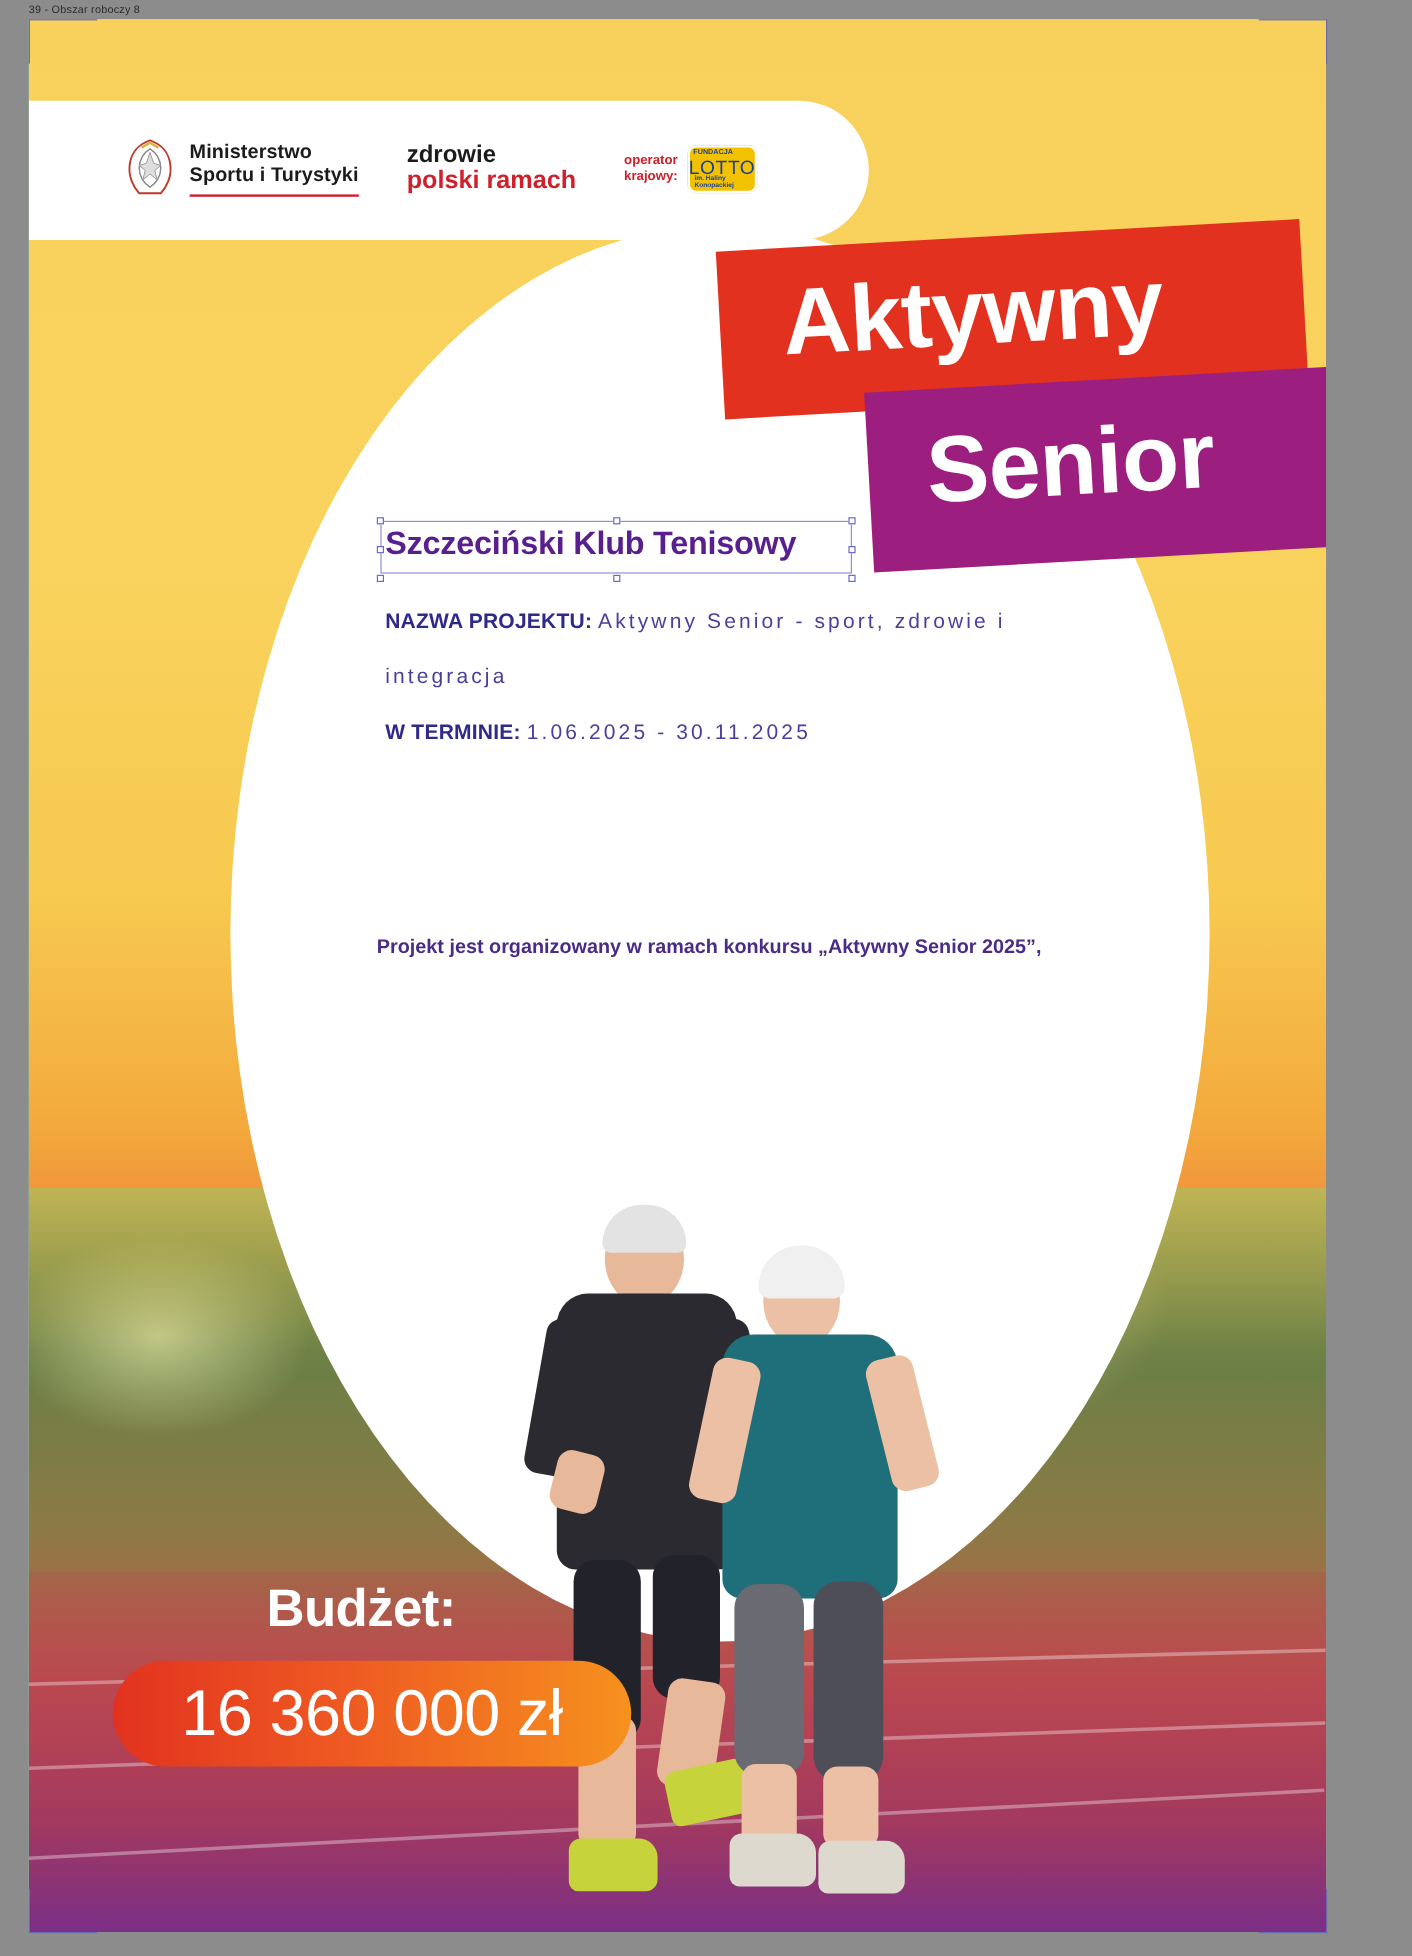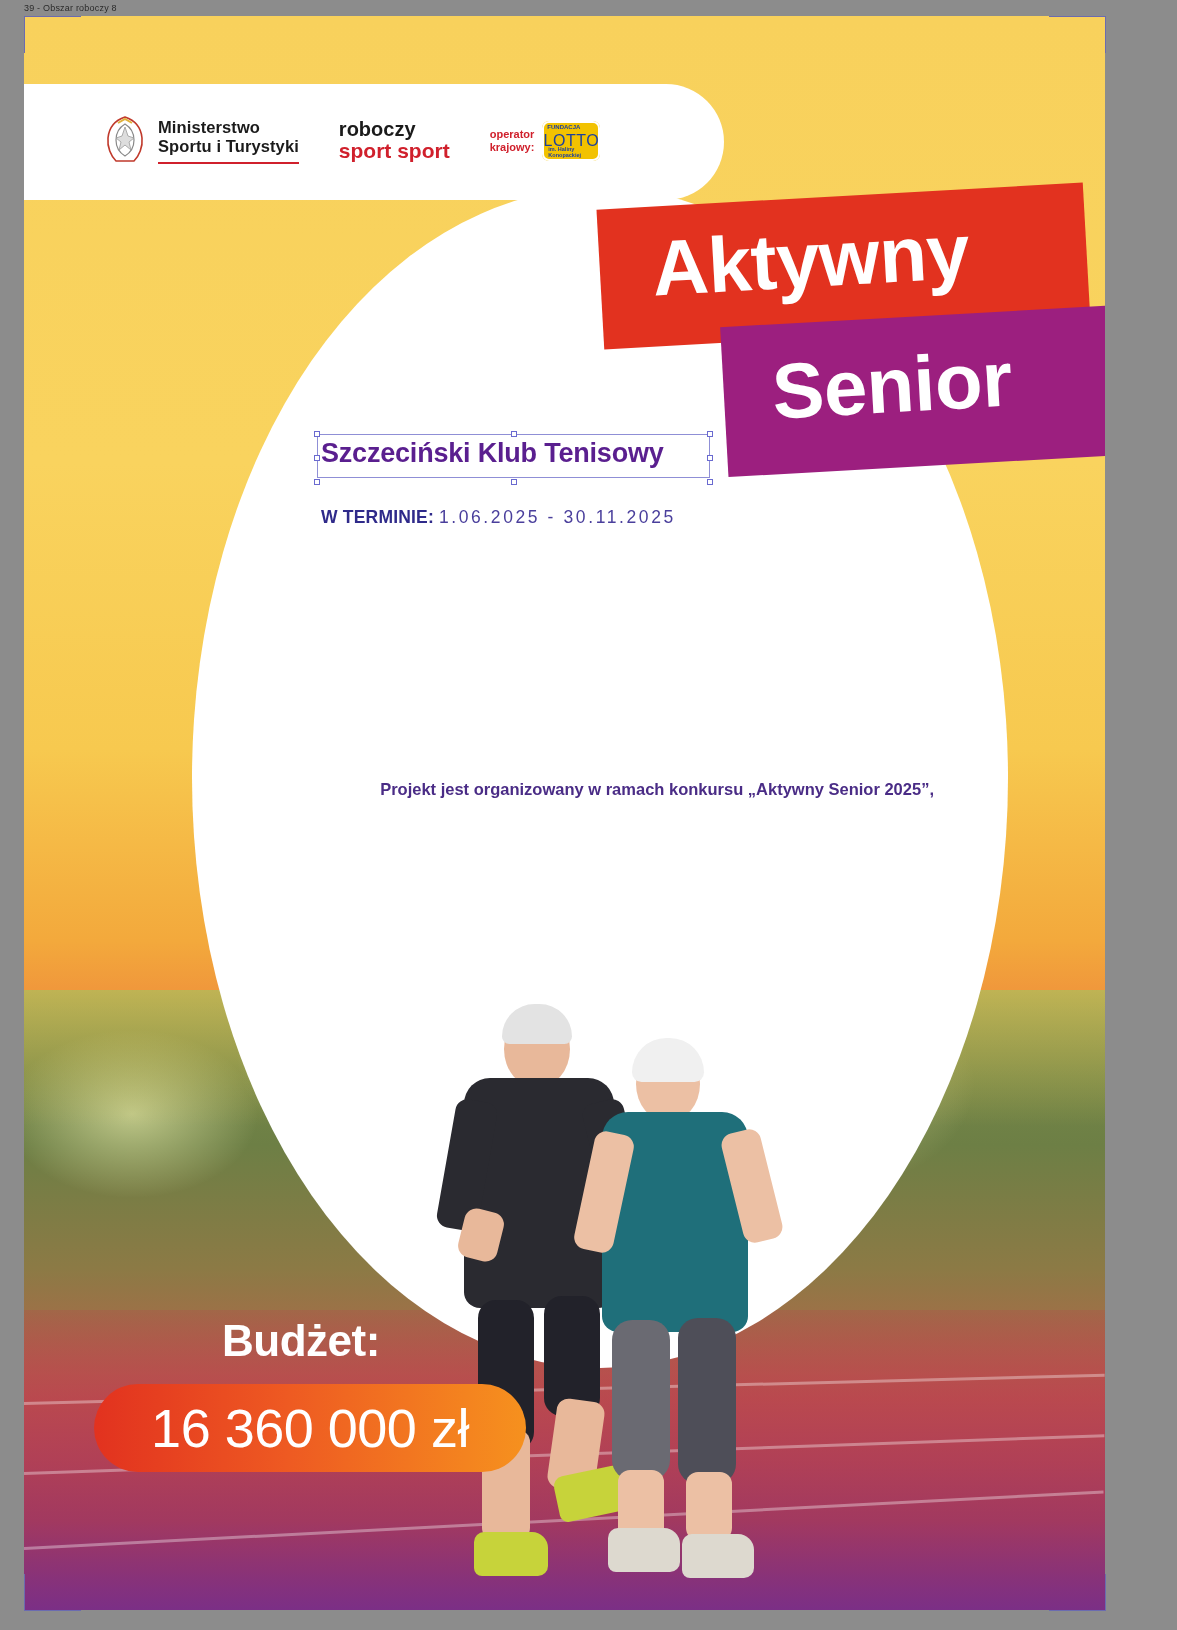--- a/index.html
+++ b/index.html
@@ -256,21 +256,21 @@
   }
   .info .lab { font-weight: bold; color: #2f2a8a; letter-spacing: .2px; }
   .info .val { letter-spacing: 2.6px; color: #4a3f9c; }
   .info-row { white-space: nowrap; }
   .info-row.wrap { white-space: normal; }
   .desc {
     position: absolute;
     left: 290px;
     top: 758px;
     width: 620px;
-    text-align: right;
+    text-align: left;
     color: #4a2c86;
     font-size: 16.5px;
     line-height: 1.85;
     font-weight: bold;
   }
   
   .runners {
     position: absolute;
     left: 392px;
     bottom: 10px;
@@ -344,22 +344,22 @@
               <path d="M16 9 L23 5 L30 9" fill="none" stroke="#e0b13a" stroke-width="2"></path>
             </svg>
           </div>
           <div class="min-text">
             <div>Ministerstwo</div>
             <div>Sportu i Turystyki</div>
           </div>
         </div>
 
         <div class="logo-tps">
-          <div class="tps1">roboczy</div>
-          <div class="tps2">sport sport</div>
+          <div class="tps1">zdrowie</div>
+          <div class="tps2">polski ramach</div>
         </div>
 
         <div class="logo-lotto">
           <div class="op-text">
             <div>operator</div>
             <div>krajowy:</div>
           </div>
           <div class="lotto-badge">
             <div class="lotto-fl">FUNDACJA</div>
             <div class="lt">LOTTO</div>
@@ -380,20 +380,24 @@
         <div class="handle" style="left:190px; top:-7px;"></div>
         <div class="handle" style="left:386px; top:-7px;"></div>
         <div class="handle" style="left:-7px; top:17px;"></div>
         <div class="handle" style="left:386px; top:17px;"></div>
         <div class="handle" style="left:-7px; top:41px;"></div>
         <div class="handle" style="left:190px; top:41px;"></div>
         <div class="handle" style="left:386px; top:41px;"></div>
       </div>
 
       <div class="info">
+        <div class="info-row wrap">
+          <span class="lab">NAZWA PROJEKTU:</span>
+          <span class="val">Aktywny Senior - sport, zdrowie i integracja</span>
+        </div>
         <div class="info-row">
           <span class="lab">W TERMINIE:</span>
           <span class="val">1.06.2025 - 30.11.2025</span>
         </div>
       </div>
 
       <div class="desc">
         <div>Projekt jest organizowany w ramach konkursu „Aktywny Senior 2025”,</div>
       </div>
 

